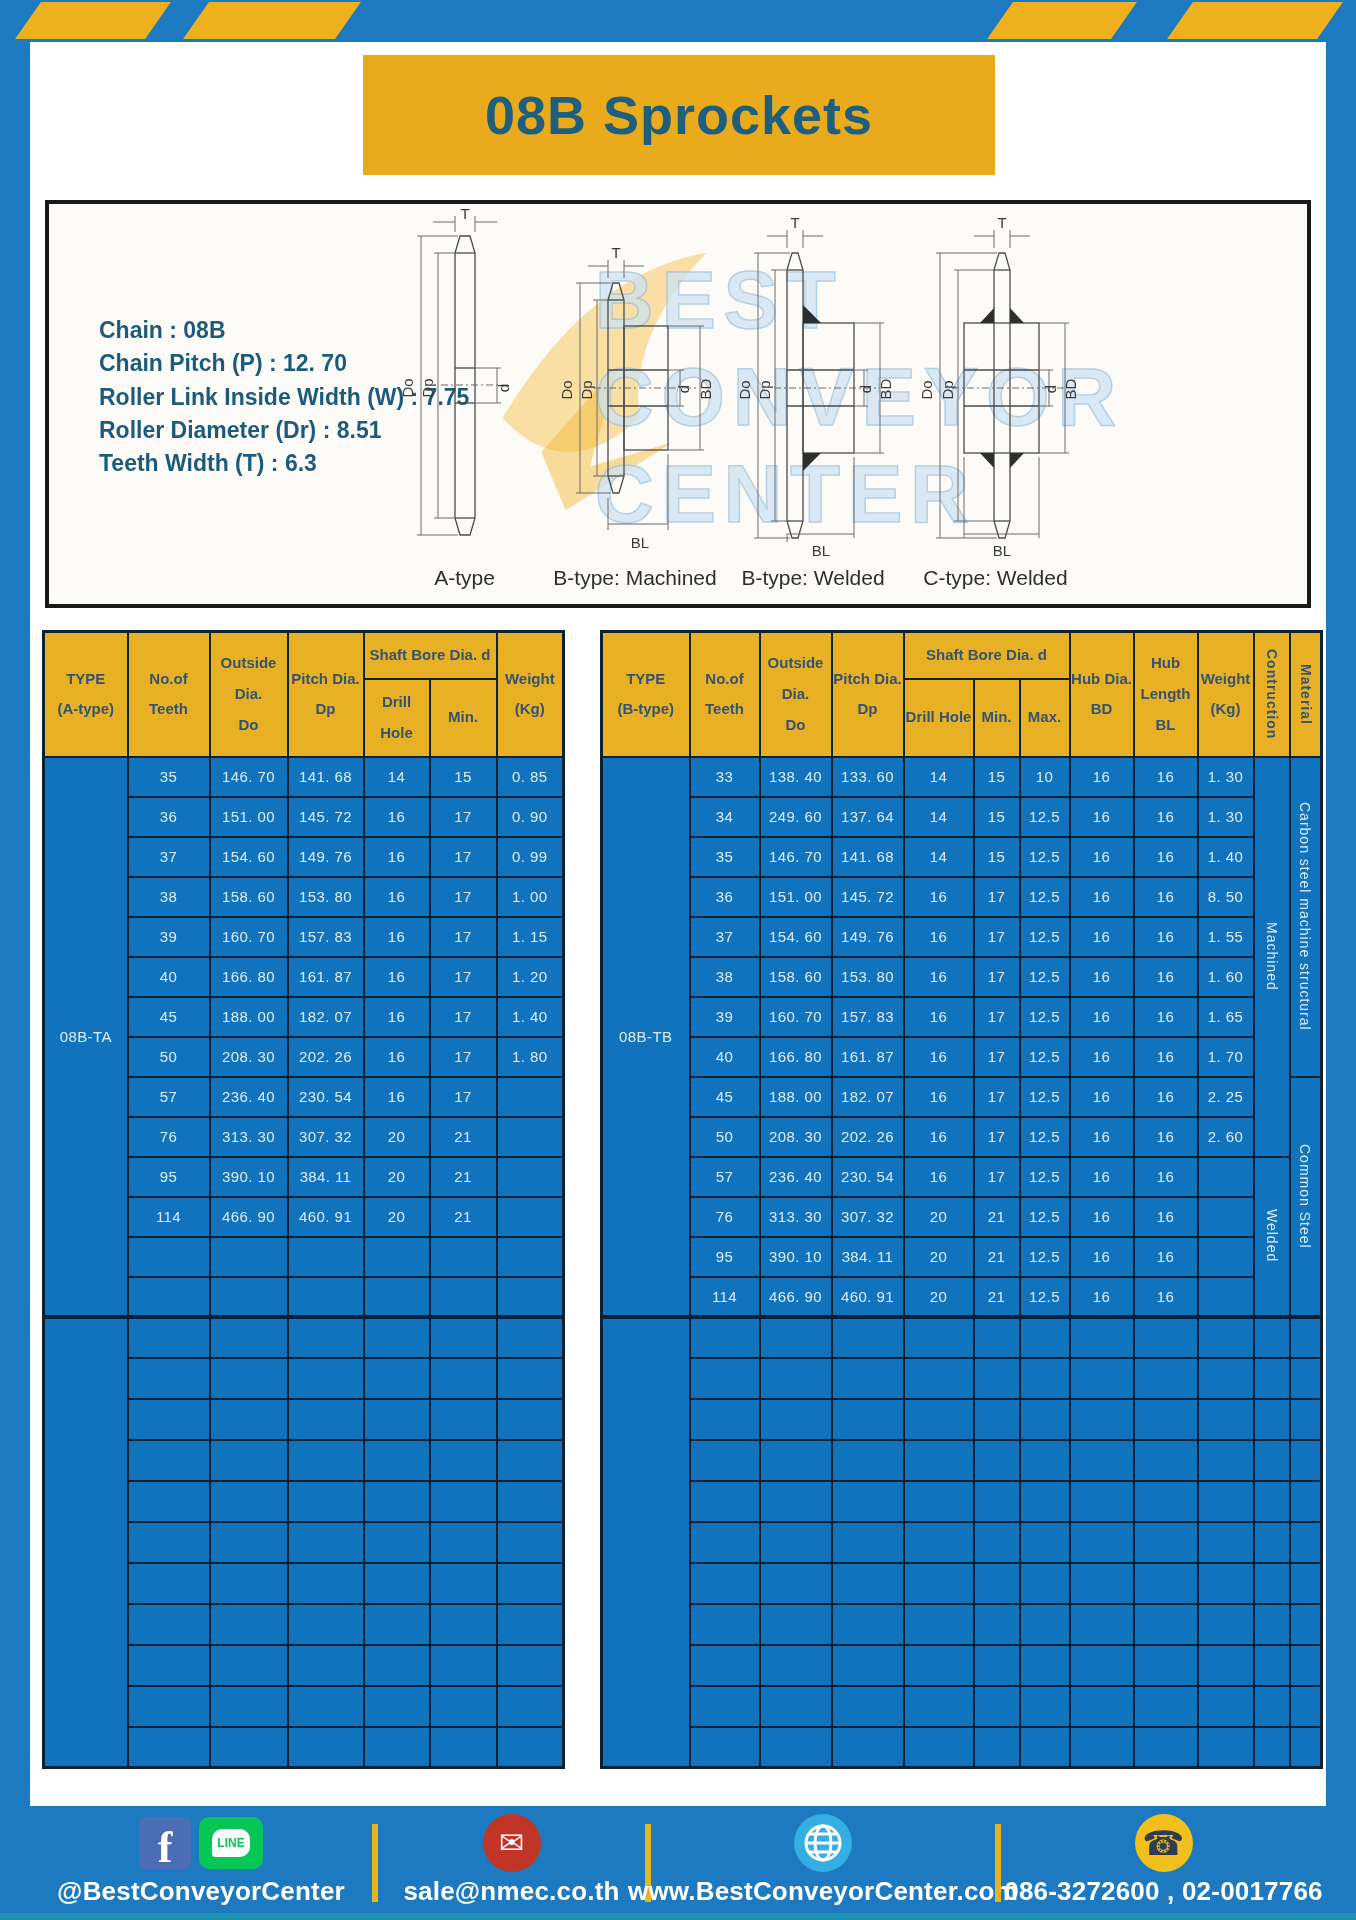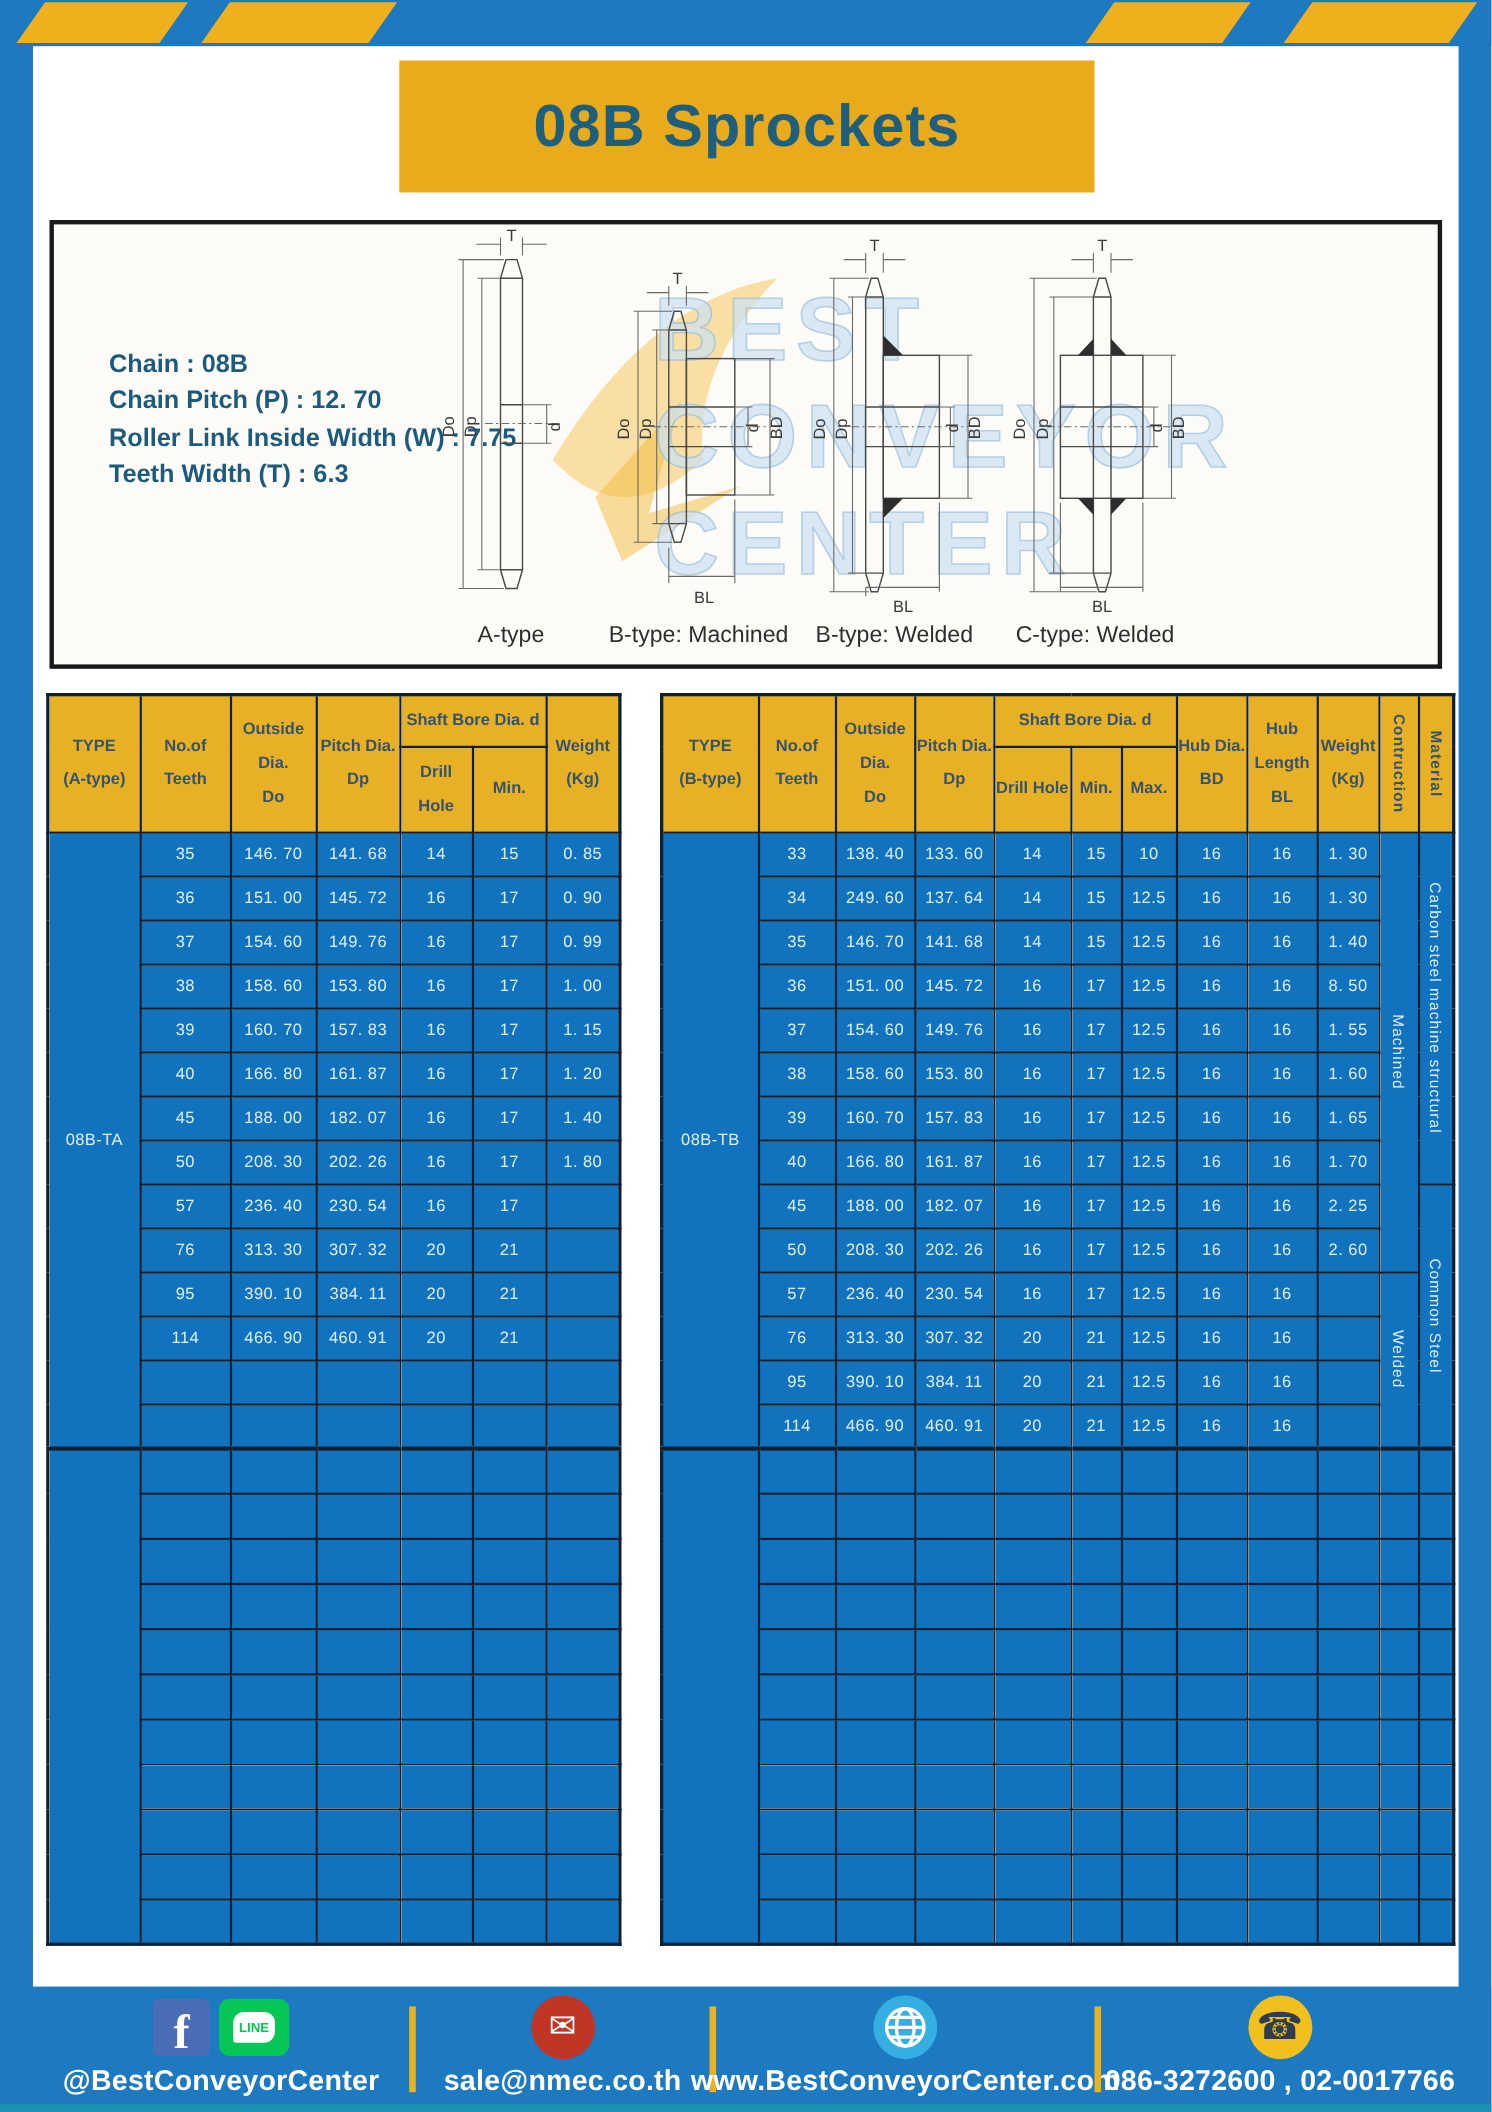--- a/index.html
+++ b/index.html
@@ -92,20 +92,21 @@
         <text x="150" y="112" font-size="84" font-weight="bold" letter-spacing="8" fill="#cfe2f2" opacity="0.75" stroke="#9cc2de" stroke-width="1.5">BEST</text>
         <text x="150" y="212" font-size="84" font-weight="bold" letter-spacing="8" fill="#cfe2f2" opacity="0.75" stroke="#9cc2de" stroke-width="1.5">CONVEYOR</text>
         <text x="150" y="312" font-size="84" font-weight="bold" letter-spacing="8" fill="#cfe2f2" opacity="0.75" stroke="#9cc2de" stroke-width="1.5">CENTER</text>
       </svg>
     </div>
 
     <div class="specs">
       <div>Chain  : 08B</div>
       <div>Chain Pitch (P)  :  12. 70</div>
       <div>Roller Link Inside Width (W)  :  7.75</div>
+      <div>Roller Diameter (Dr)  : 8.51</div>
       <div>Teeth Width (T)  :  6.3</div>
     </div>
 
     <div class="diagrams">
 
       <div class="diag" style="width:135px;">
         <svg width="135" height="358" viewBox="0 0 135 358">
           <path class="dline" d="M58,45 L63,28 L73,28 L78,45 L78,310 L73,327 L63,327 L58,310 Z"></path>
           <line class="dline" x1="58" y1="45" x2="78" y2="45"></line>
           <line class="dline" x1="58" y1="310" x2="78" y2="310"></line>

